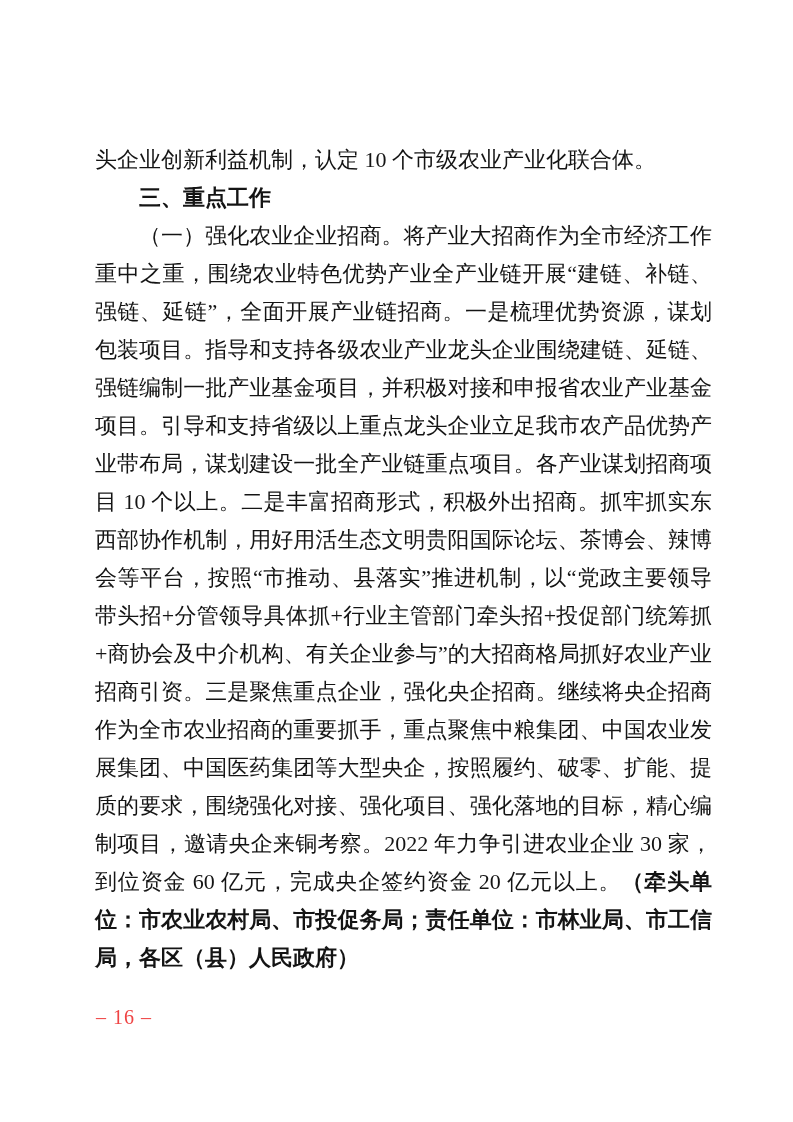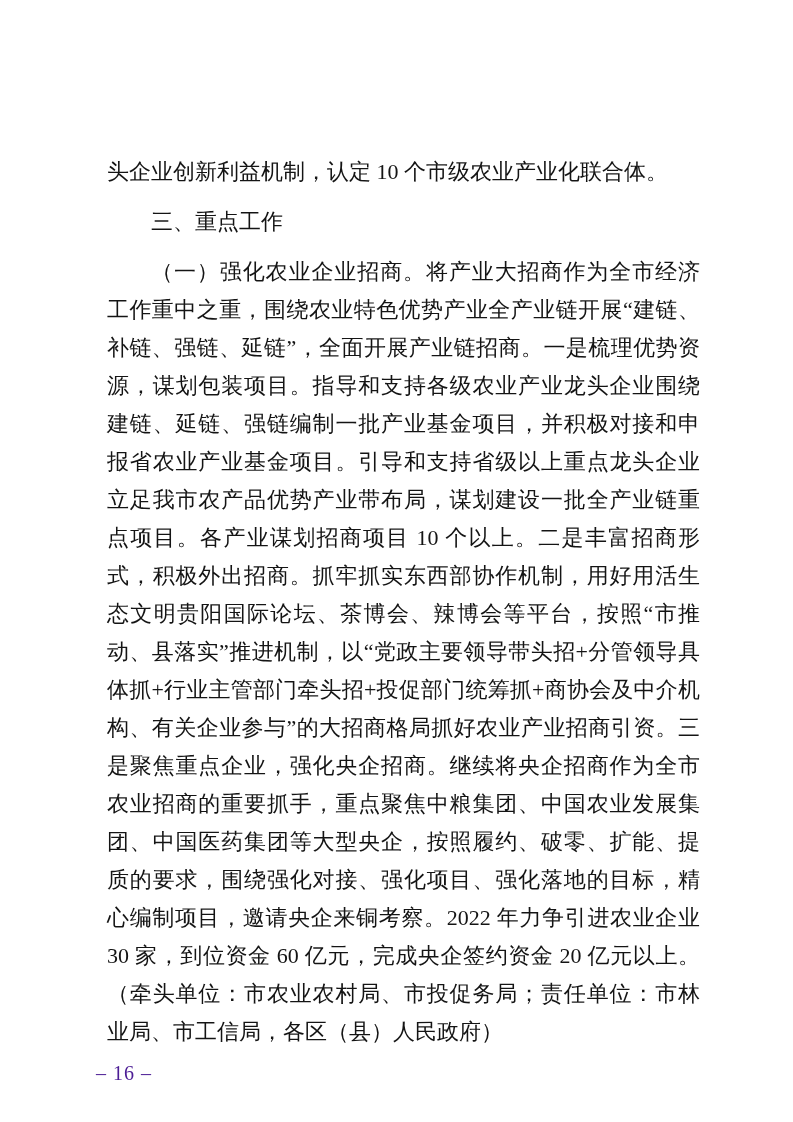--- a/index.html
+++ b/index.html
@@ -19,47 +19,47 @@
   .text-block {
     position: absolute;
     left: 95px;
     top: 141px;
     width: 617px;
     font-size: 22px;
     line-height: 38px;
     text-align: justify;
   }
   .para {
-    margin: 12px;
+    margin: 0;
     text-indent: 2em;
   }
   .p-continuation {
     text-indent: 0;
   }
   .r-normal {
     font-family: "Liberation Serif", "DejaVu Serif", serif;
     font-weight: 400;
   }
   .r-song-bold {
     font-family: "Liberation Serif", "DejaVu Serif", serif;
     font-weight: 400;
   }
   .r-hei-bold {
     font-family: "Liberation Sans", "DejaVu Sans", sans-serif;
-    font-weight: 400;
+    font-weight: 700;
   }
   .page-number {
     position: absolute;
     left: 96px;
-    top: 1060px;
+    top: 1004px;
     font-size: 20px;
     line-height: 26px;
     letter-spacing: 1px;
     font-family: "Liberation Serif", "DejaVu Serif", serif;
-    color: #4c1d95;
+    color: #ef4444;
   }
 </style>
 </head>
 <body>
 
 <div class="page">
   <div class="text-block">
       <p class="para p-continuation"><span class="r-normal">头企业创新利益机制，认定 10 个市级农业产业化联合体。</span></p>
       <p class="para p-heading"><span class="r-hei-bold">三、重点工作</span></p>
       <p class="para p-body"><span class="r-song-bold">（一）强化农业企业招商。</span><span class="r-normal">将产业大招商作为全市经济工作重中之重，围绕农业特色优势产业全产业链开展“建链、补链、强链、延链”，全面开展产业链招商。</span><span class="r-song-bold">一是</span><span class="r-normal">梳理优势资源，谋划包装项目。指导和支持各级农业产业龙头企业围绕建链、延链、强链编制一批产业基金项目，并积极对接和申报省农业产业基金项目。引导和支持省级以上重点龙头企业立足我市农产品优势产业带布局，谋划建设一批全产业链重点项目。各产业谋划招商项目 10 个以上。</span><span class="r-song-bold">二是</span><span class="r-normal">丰富招商形式，积极外出招商。抓牢抓实东西部协作机制，用好用活生态文明贵阳国际论坛、茶博会、辣博会等平台，按照“市推动、县落实”推进机制，以“党政主要领导带头招+分管领导具体抓+行业主管部门牵头招+投促部门统筹抓+商协会及中介机构、有关企业参与”的大招商格局抓好农业产业招商引资。</span><span class="r-song-bold">三是</span><span class="r-normal">聚焦重点企业，强化央企招商。继续将央企招商作为全市农业招商的重要抓手，重点聚焦中粮集团、中国农业发展集团、中国医药集团等大型央企，按照履约、破零、扩能、提质的要求，围绕强化对接、强化项目、强化落地的目标，精心编制项目，邀请央企来铜考察。2022 年力争引进农业企业 30 家，到位资金 60 亿元，完成央企签约资金 20 亿元以上。</span><span class="r-hei-bold">（牵头单位：市农业农村局、市投促务局；责任单位：市林业局、市工信局，各区（县）人民政府）</span></p>

